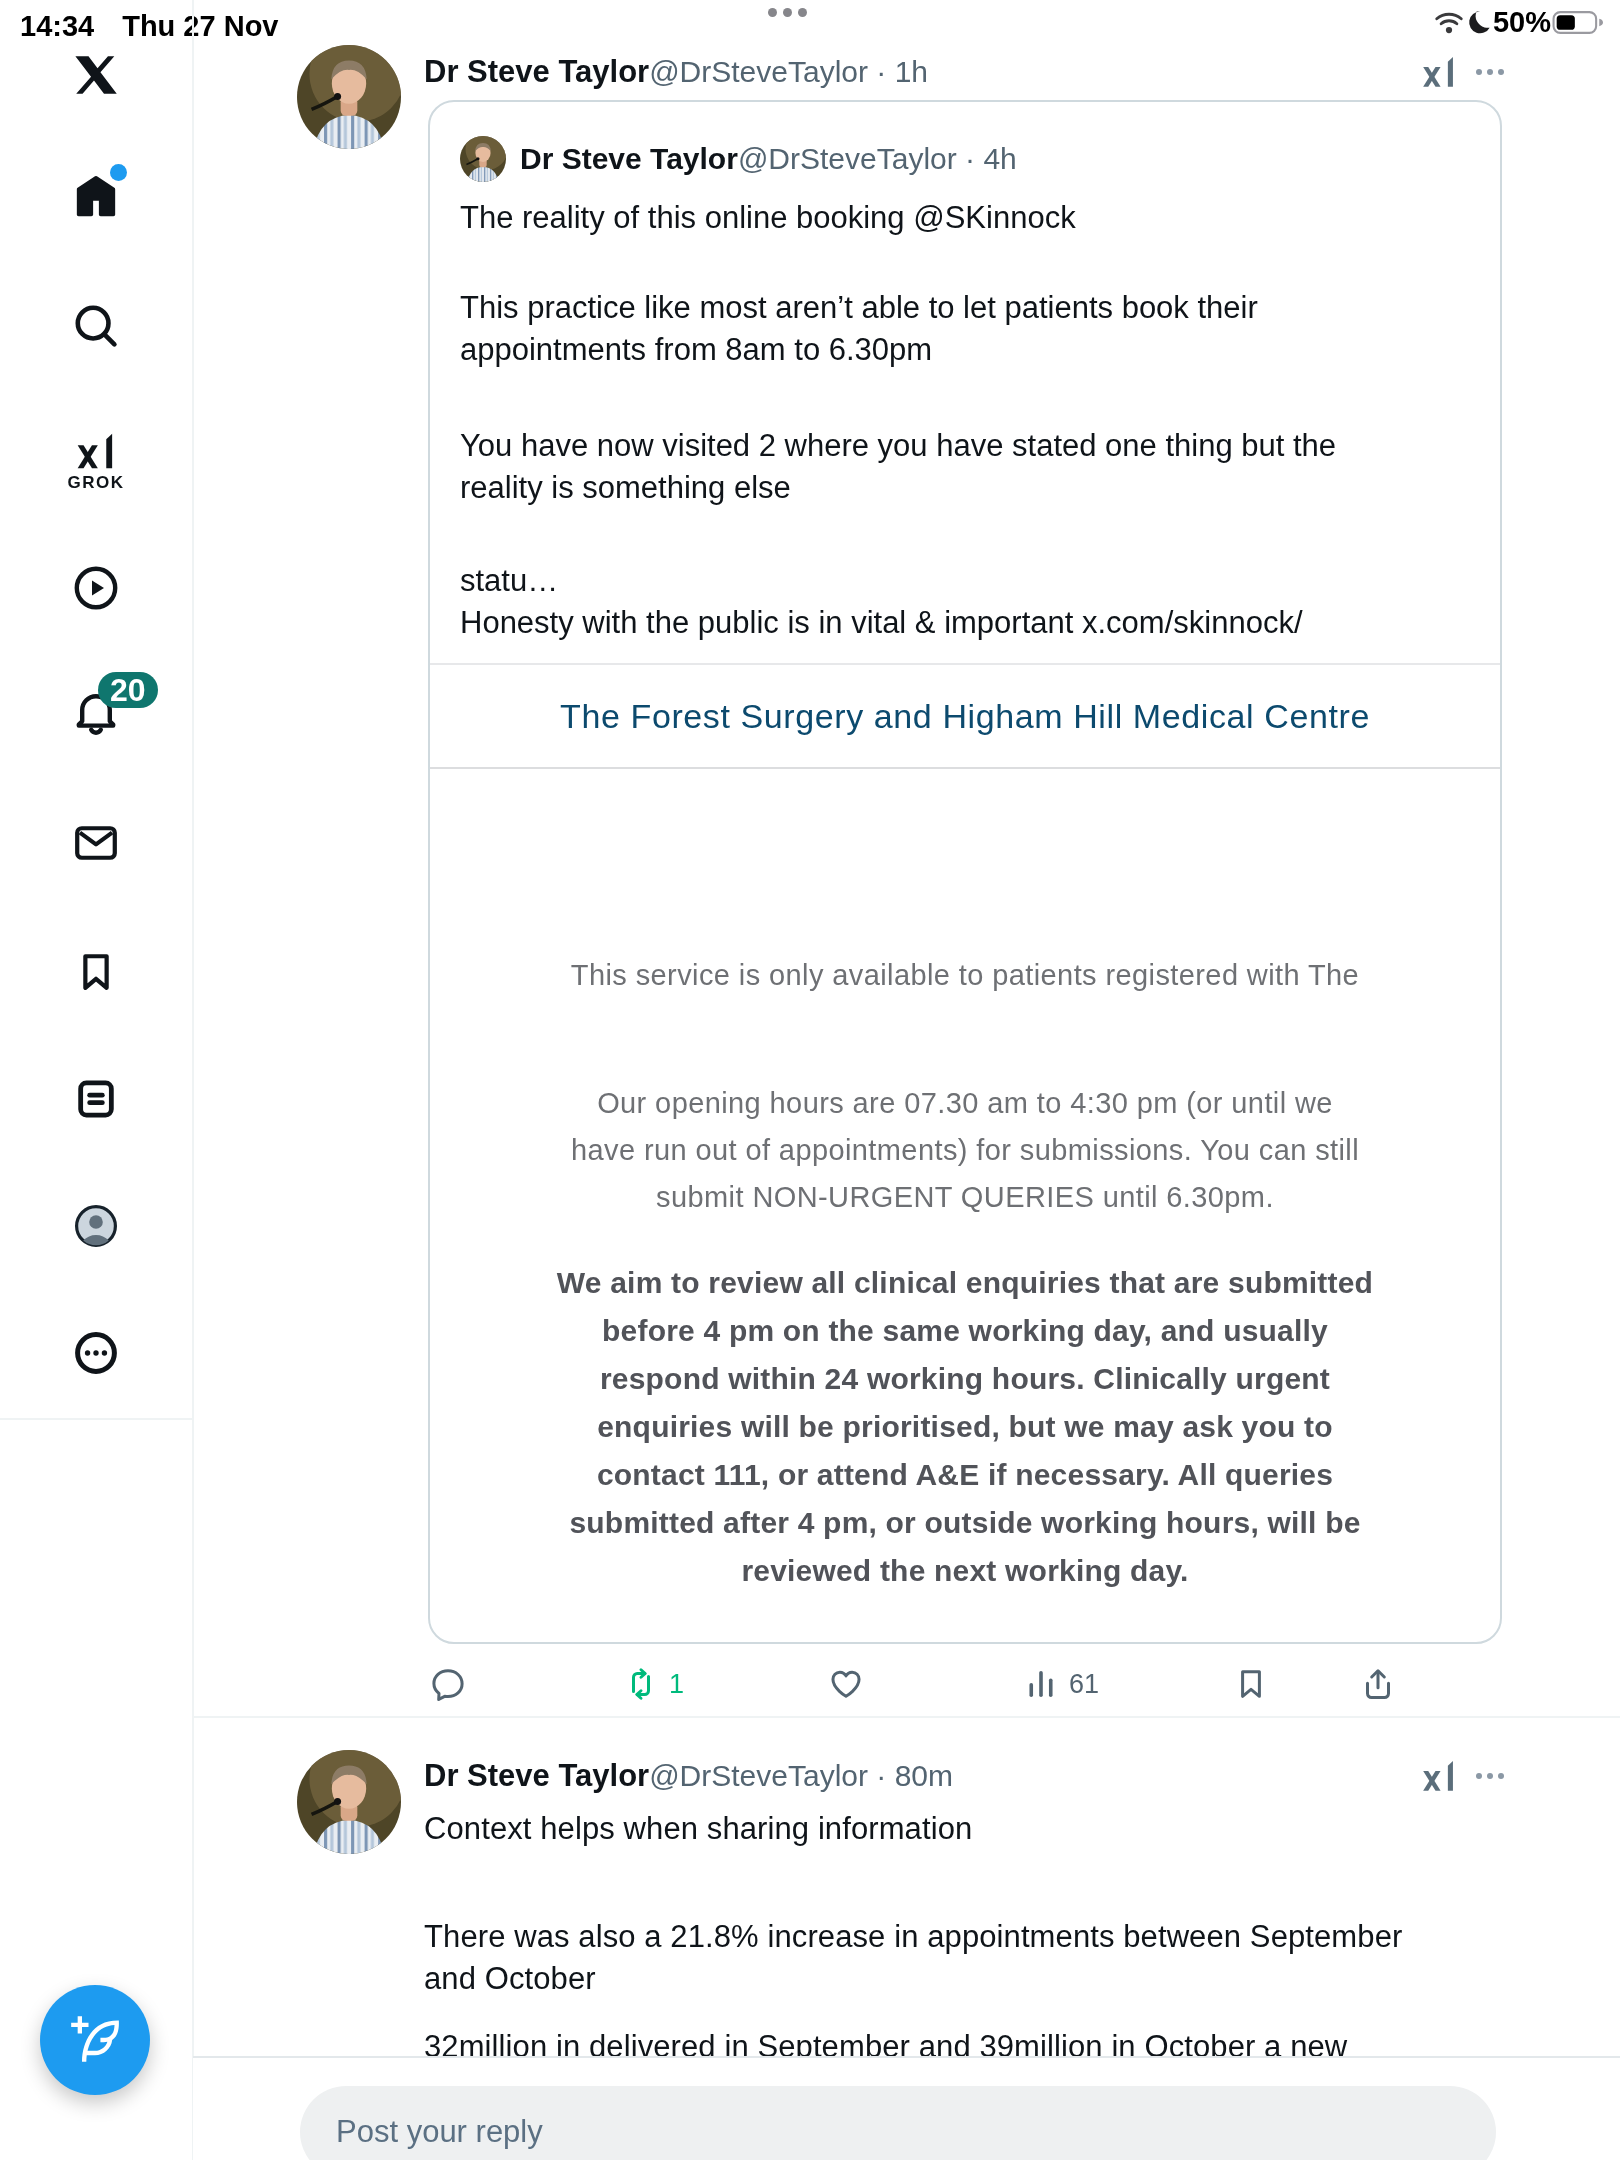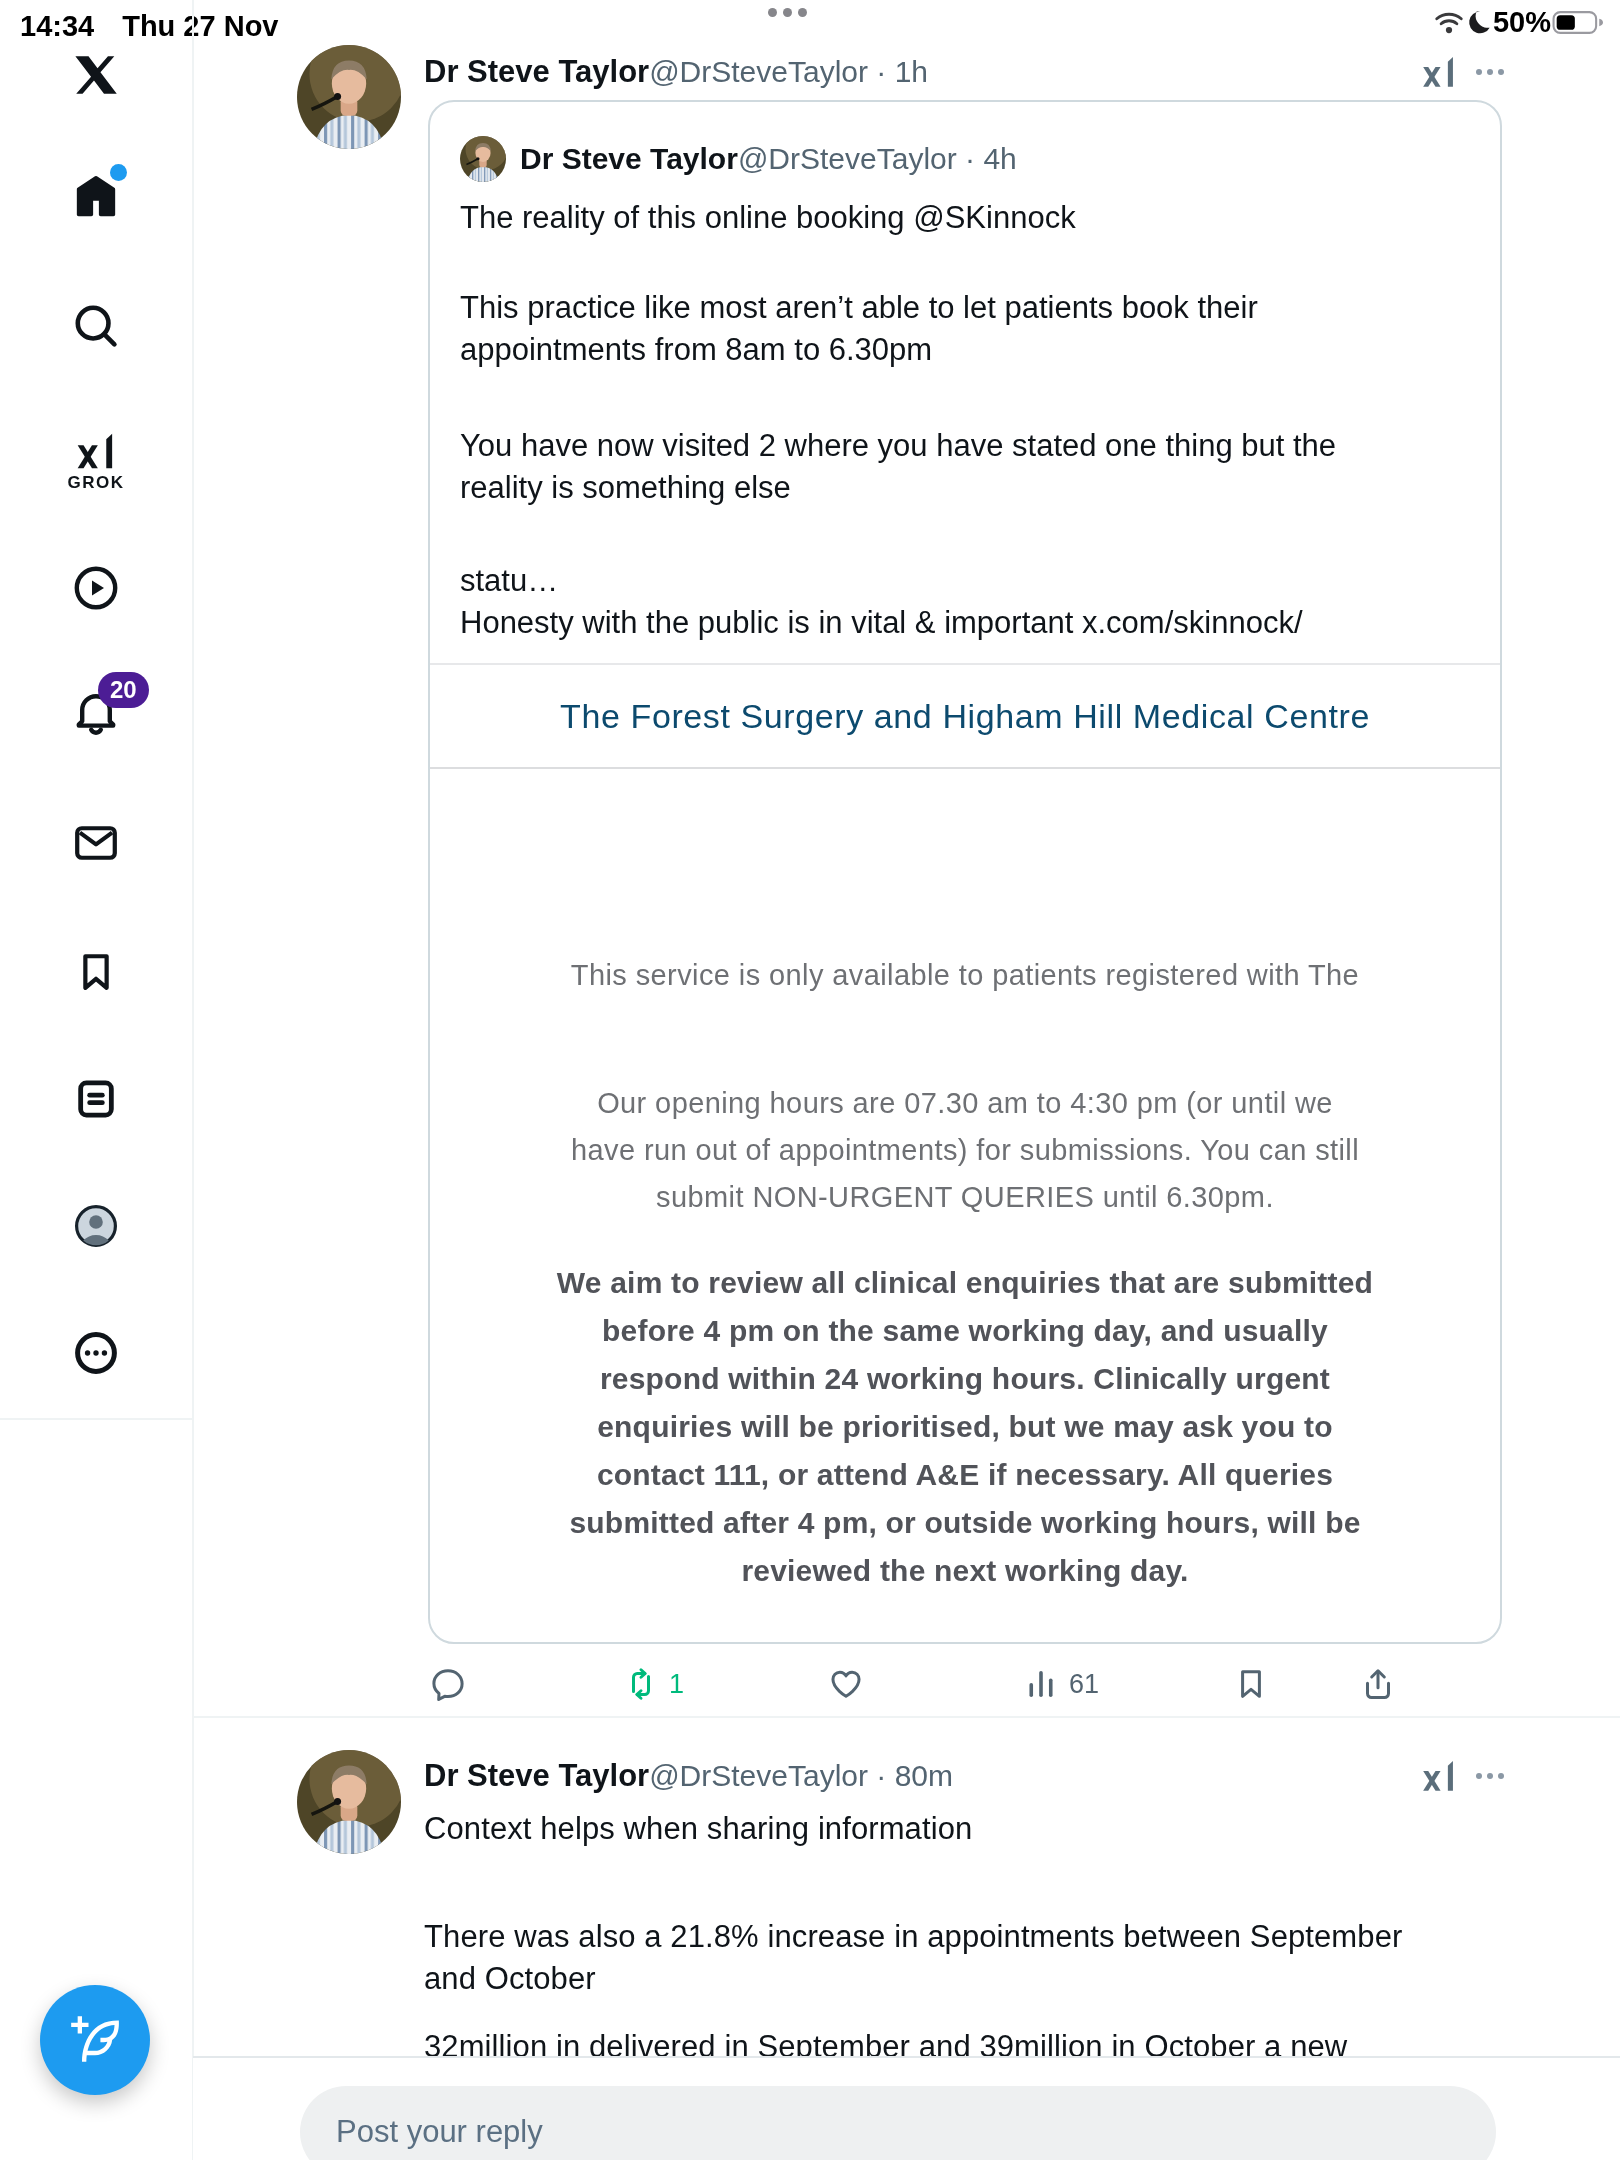--- a/index.html
+++ b/index.html
@@ -14,21 +14,21 @@
   .sb-dots i{width:9px;height:9px;border-radius:50%;background:#86868b;display:block;}
   .sb-right{right:14px;top:6px;display:flex;align-items:center;gap:1px;}
   .sb-pct{font-size:29px;font-weight:600;color:#000;}
 
   
   .v-divider{left:192px;top:0;width:2px;height:2160px;background:#eff3f4;}
   .sb-hr{left:0;top:1418px;width:192px;height:2px;background:#eff3f4;}
   .side-btn{left:68px;width:56px;height:56px;display:flex;align-items:center;justify-content:center;}
   .grok-wrap{left:58px;width:76px;display:flex;flex-direction:column;align-items:center;}
   .grok-label{font-size:17px;font-weight:800;letter-spacing:1.5px;color:#0f1419;margin-top:1px;}
-  .badge{left:98px;top:672px;background:#4c1d95;color:#fff;font-size:24px;font-weight:600;
+  .badge{left:98px;top:672px;background:#0f766e;color:#fff;font-size:32px;font-weight:600;
          padding:3px 12px;border-radius:999px;line-height:30px;}
   .home-dot{width:17px;height:17px;border-radius:50%;background:#1d9bf0;position:absolute;right:-3px;top:-5px;}
 
   
   .avatar{border-radius:50%;display:block;}
   .name-row{display:flex;align-items:baseline;white-space:nowrap;}
   .t-name{font-size:31px;font-weight:700;color:#0f1419;}
   .t-meta{font-size:30px;color:#536471;}
   .t-line{font-size:31px;line-height:42px;color:#0f1419;letter-spacing:.1px;white-space:nowrap;}
   .dots3{display:flex;gap:5px;align-items:center;height:36px;}

